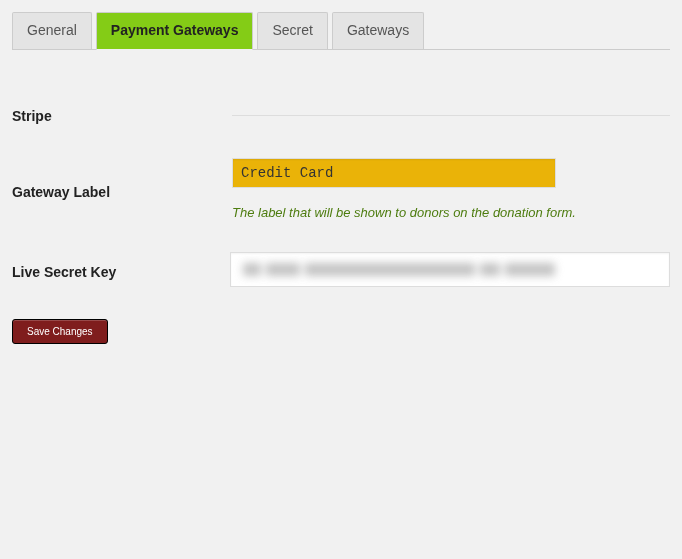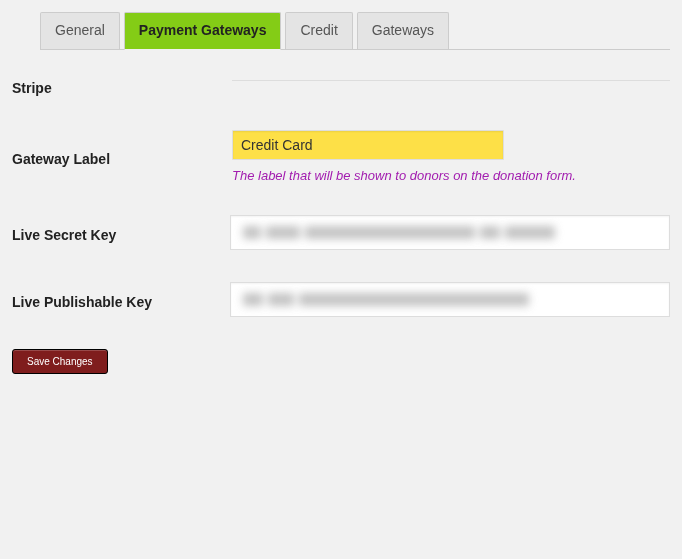--- a/index.html
+++ b/index.html
@@ -10,21 +10,20 @@
     font-size: 13px;
     width: 682px;
     height: 559px;
     overflow: hidden;
     padding: 0 12px;
   }
   .tabs {
     display: flex;
     border-bottom: 1px solid #ccc;
     margin-top: 12px;
-    margin-left: 28px;
   }
   .tab {
     padding: 8px 14px;
     border: 1px solid #ccc;
     border-bottom: none;
     background: #e4e4e4;
     color: #555;
     margin-right: 4px;
     border-radius: 2px 2px 0 0;
     cursor: pointer;
@@ -37,22 +36,23 @@
     color: #222;
     font-weight: 600;
     border-bottom: 1px solid #f1f1f1;
     margin-bottom: -1px;
   }
   .section {
     padding-top: 30px;
   }
   .section-header {
     display: flex;
-    align-items: flex-start;
+    align-items: center;
     margin-bottom: 34px;
+    margin-top: 28px;
   }
   .section-title {
     width: 220px;
     font-weight: 600;
     font-size: 14px;
     color: #222;
   }
   .section-header .rule {
     flex: 1;
     height: 1px;
@@ -67,35 +67,36 @@
     width: 220px;
     padding-top: 6px;
     font-weight: 600;
     font-size: 14px;
     color: #222;
   }
   .form-row .control {
     flex: 1;
   }
   input.text-input {
-    width: 272px;
+    width: 324px;
     padding: 6px 8px;
     border: 1px solid #ddd;
-    background: #fde047;
+    background: #eab308;
     box-shadow: inset 0 1px 2px rgba(0,0,0,.07);
     font-size: 14px;
     color: #333;
     border-radius: 1px;
+    font-family: Liberation Mono, monospace;
   }
   .help {
     display: block;
-    color: #a21caf;
+    color: #4d7c0f;
     font-style: italic;
     font-size: 13px;
-    margin-top: 8px;
+    margin-top: 17px;
   }
   .blurred-wrap {
     width: 440px;
     background: #fff;
     border: 1px solid #ddd;
     padding: 10px 12px;
     box-shadow: inset 0 1px 2px rgba(0,0,0,.05);
     overflow: hidden;
   }
   .blurred-content {
@@ -123,21 +124,21 @@
     cursor: pointer;
     box-shadow: inset 0 1px 0 rgba(255,255,255,.2);
   }
 </style>
 </head>
 <body>
 
 <div class="tabs">
   <div class="tab">General</div>
   <div class="tab active">Payment Gateways</div>
-  <div class="tab">Credit</div>
+  <div class="tab">Secret</div>
   <div class="tab">Gateways</div>
 </div>
 
 <div class="section">
   <div class="section-header">
     <div class="section-title">Stripe</div>
     <div class="rule"></div>
   </div>
 
   <div class="form-row">
@@ -158,29 +159,17 @@
             <span style="width:170px"></span>
             <span style="width:20px"></span>
             <span style="width:50px"></span>
         </div>
       </div>
     </div>
   </div>
 
 
 
-  <div class="form-row">
-    <div class="label">Live Publishable Key</div>
-    <div class="control">
-      <div class="blurred-wrap">
-        <div class="blurred-content">
-          <span style="width:20px"></span>
-            <span style="width:26px"></span>
-            <span style="width:230px"></span>
-        </div>
-      </div>
-    </div>
-  </div>
 
   <div class="actions">
     <button class="btn-primary">Save Changes</button>
   </div>
 </div>
 
 </body></html>

